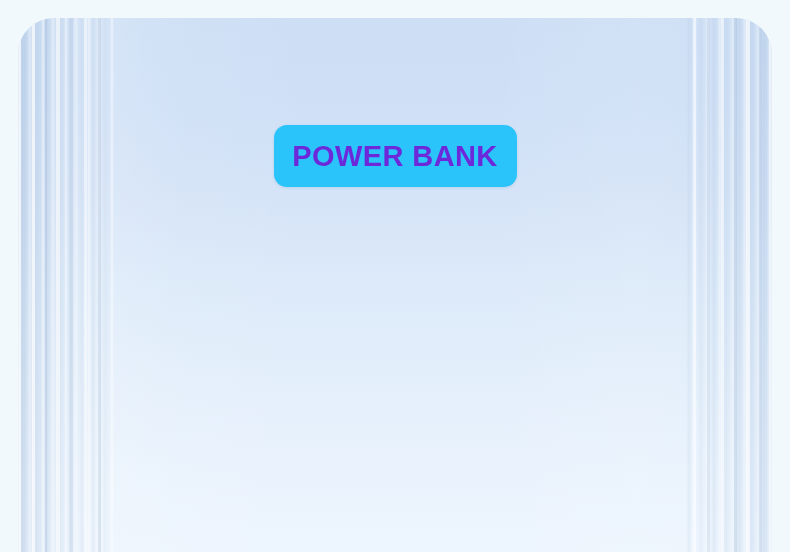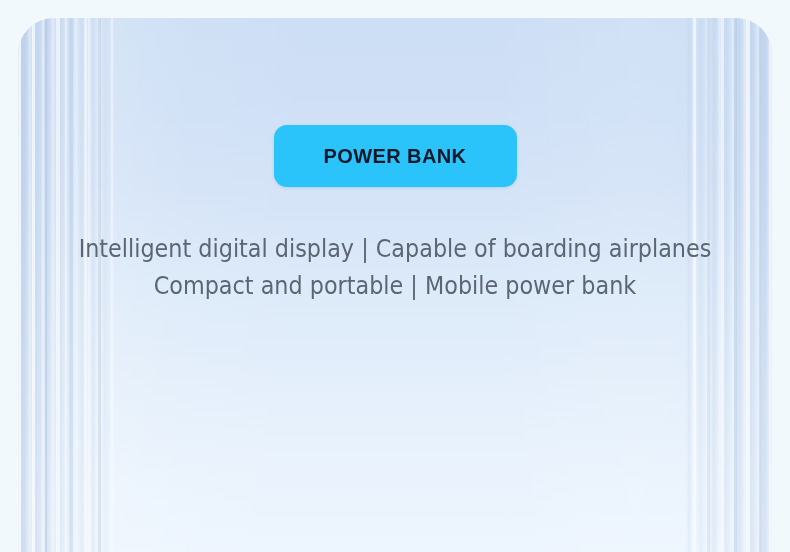--- a/index.html
+++ b/index.html
@@ -177,22 +177,22 @@
     width: 243px;
     height: 62px;
     border-radius: 13px;
     background: #2ac4fb;
     display: flex;
     align-items: center;
     justify-content: center;
     box-shadow: 0 1px 3px rgba(40,140,200,0.18);
   }
   #badge-label {
-    color: #0f172a;
-    font-size: 20px;
+    color: #6d28d9;
+    font-size: 29px;
     font-weight: 700;
     letter-spacing: 0.4px;
     font-family: "Liberation Sans", sans-serif;
     white-space: nowrap;
   }
 
   #subtitle-block {
     margin-top: 44px;
     text-align: center;
     width: 100%;
@@ -237,21 +237,17 @@
     <div id="stripes-right-detail"></div>
 
     <div id="card-sheen"></div>
 
     <div id="content">
 
       <div id="badge">
         <span id="badge-label">POWER BANK</span>
       </div>
 
-      <div id="subtitle-block">
-        <div class="subtitle-line">Intelligent digital display | Capable of boarding airplanes</div>
-        <div class="subtitle-line">Compact and portable | Mobile power bank</div>
-      </div>
 
 
     </div>
   </div>
 </div>
 
 </body></html>

